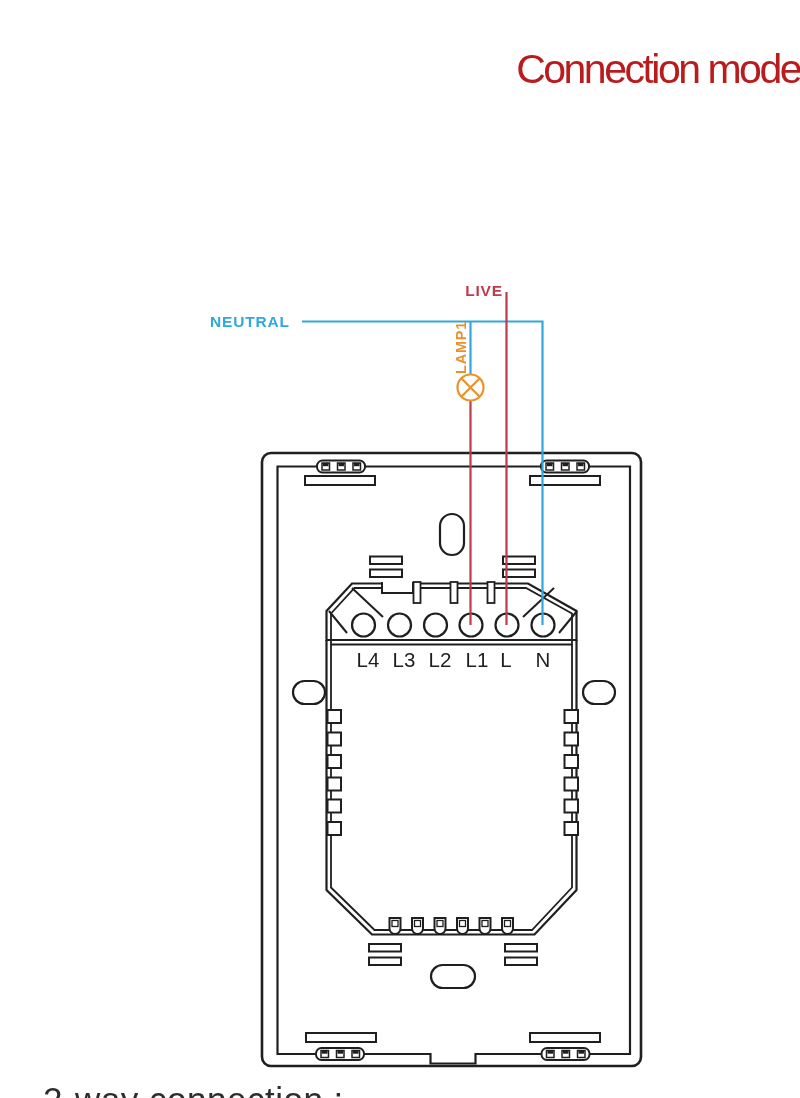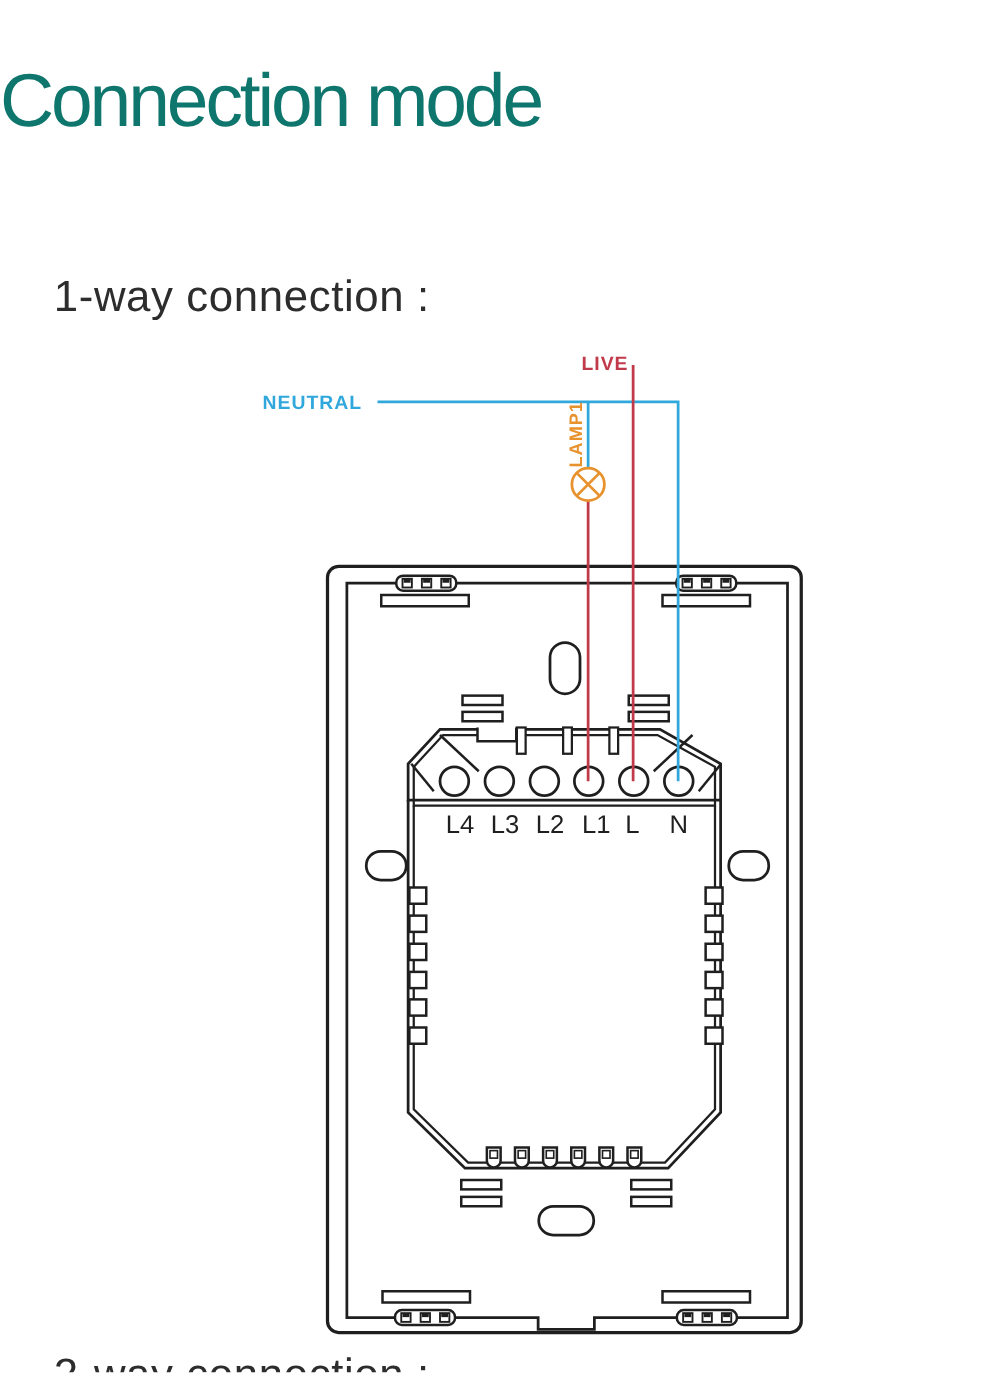--- a/index.html
+++ b/index.html
@@ -7,25 +7,25 @@
     position:relative;
     width:800px;height:1098px;
     background:#ffffff;
     overflow:hidden;
     font-family:"Liberation Sans", sans-serif;
   }
   .page-title{
     position:absolute;
     top:46px;left:0;right:0;
     margin:0;
-    text-align:left;
-    font-size:60px;
+    text-align:right;
+    font-size:41px;
     font-weight:400;
     letter-spacing:-2.5px;
-    color:#0f766e;
+    color:#b91c1c;
     font-family:"Liberation Sans", sans-serif;
   }
   .section-label{
     position:absolute;
     left:43px;
     font-size:35px;
     font-weight:300;
     color:#2d2d2d;
     letter-spacing:0.5px;
     white-space:nowrap;
@@ -41,21 +41,20 @@
     font-family:"Liberation Sans", sans-serif;
   }
 </style>
 </head>
 <body>
 
 <div class="page">
 
   <h1 class="page-title">Connection mode</h1>
 
-  <div class="section-label one">1-way connection :</div>
 
   <svg class="diagram-svg" viewBox="0 0 800 1098" xmlns="http://www.w3.org/2000/svg">
 
     <defs>
 
       <g id="clip">
         <rect x="0" y="0" width="48" height="12" rx="5.5" fill="#ffffff" stroke-width="2"></rect>
         <rect x="5" y="2.5" width="7.5" height="7" fill="#ffffff" stroke-width="1.5"></rect>
         <rect x="20.5" y="2.5" width="7.5" height="7" fill="#ffffff" stroke-width="1.5"></rect>
         <rect x="36" y="2.5" width="7.5" height="7" fill="#ffffff" stroke-width="1.5"></rect>

